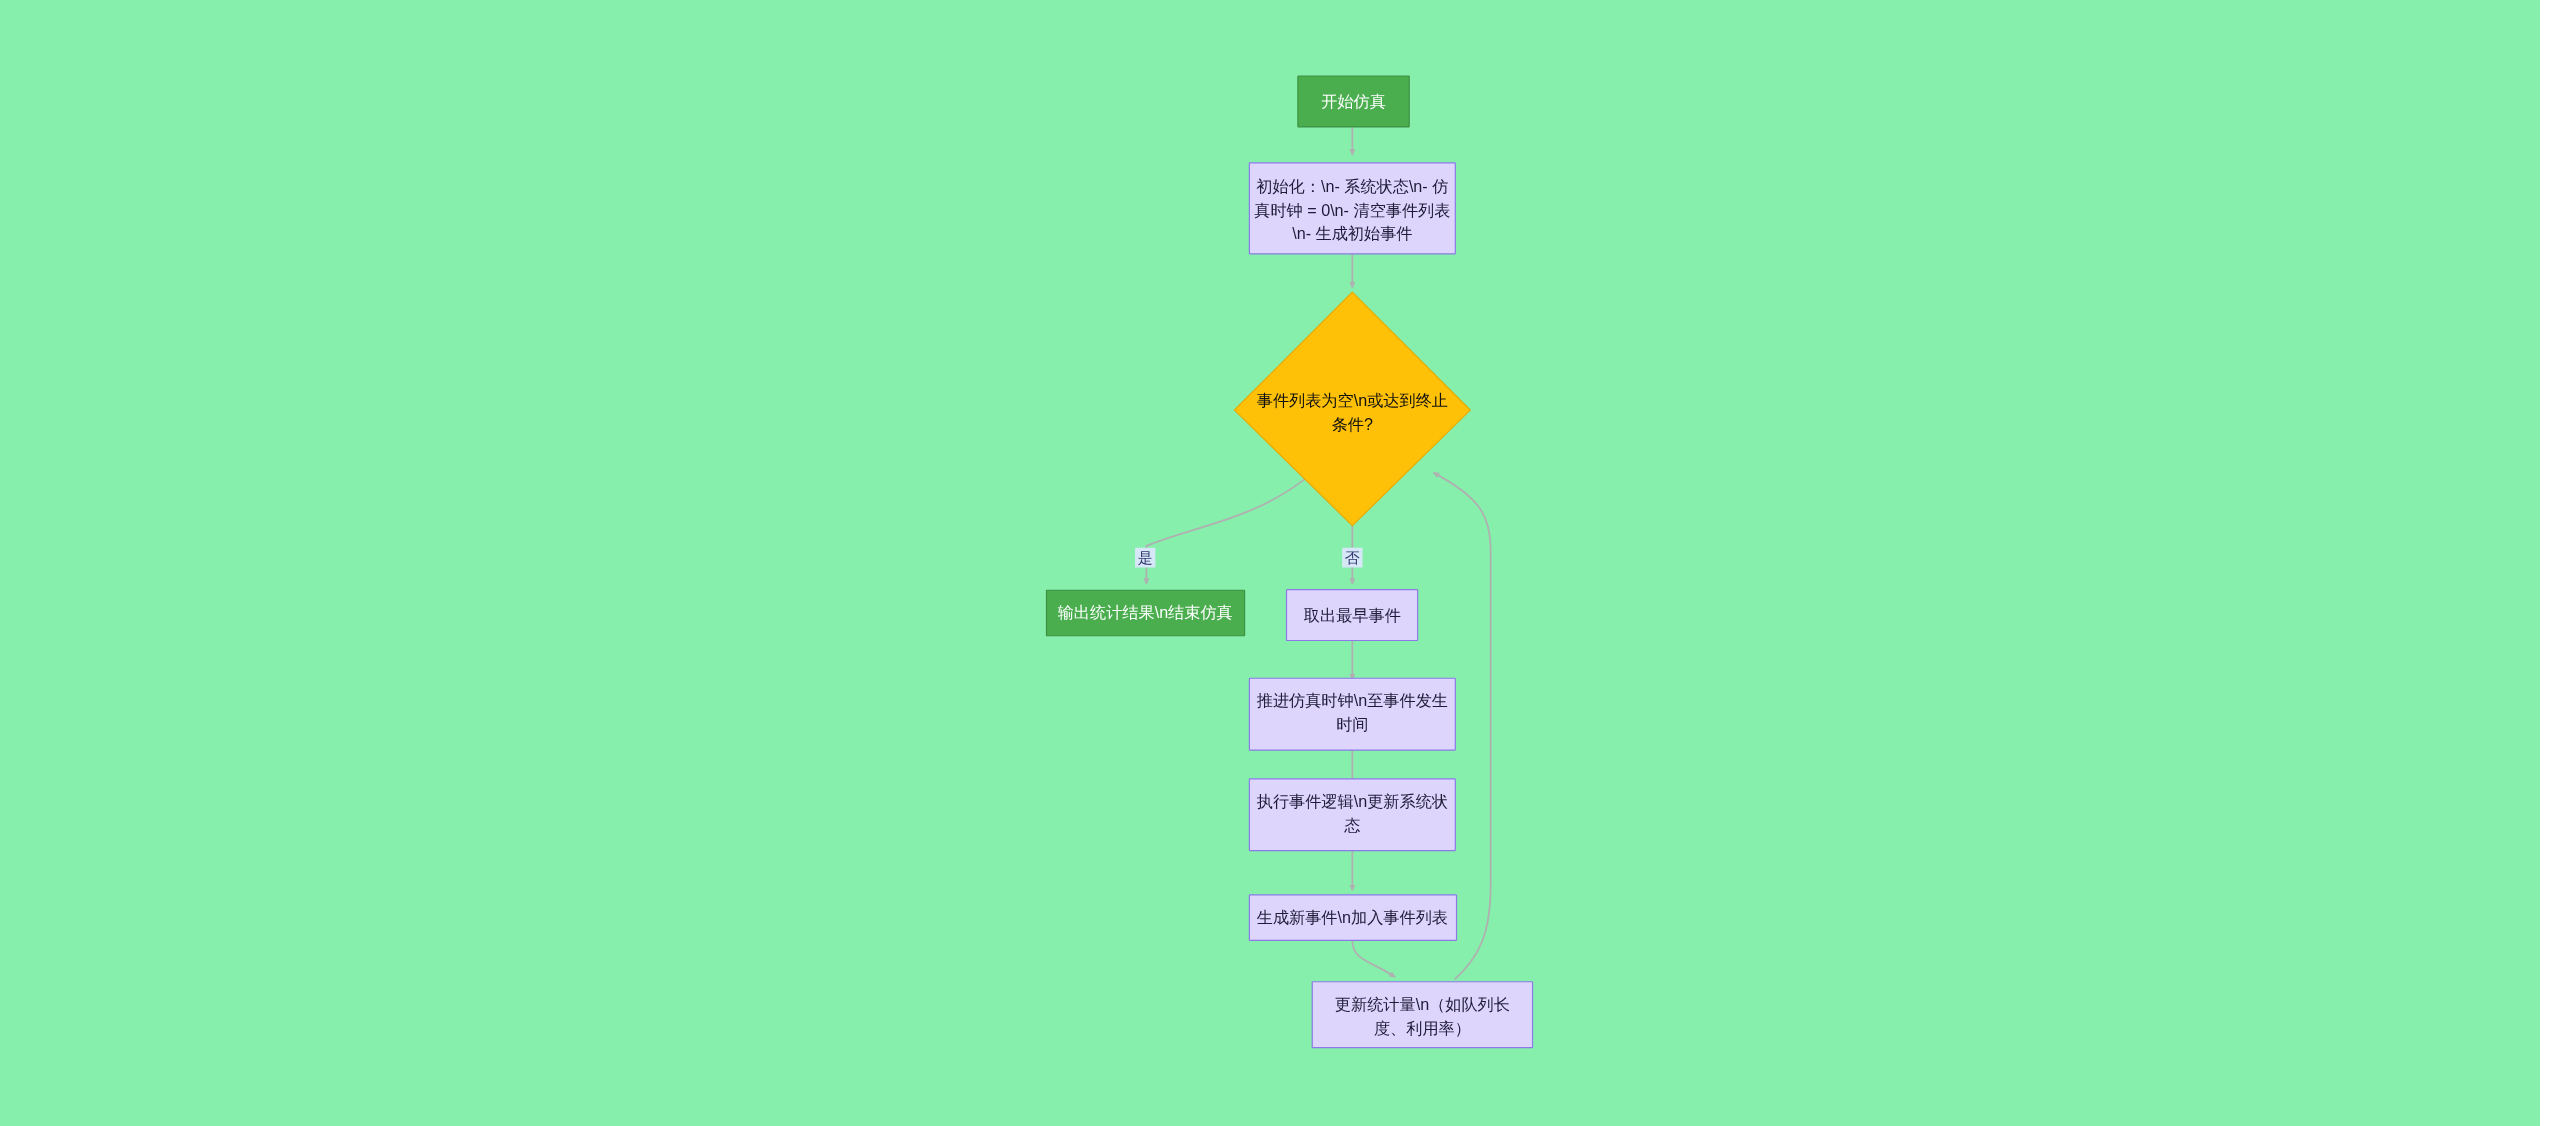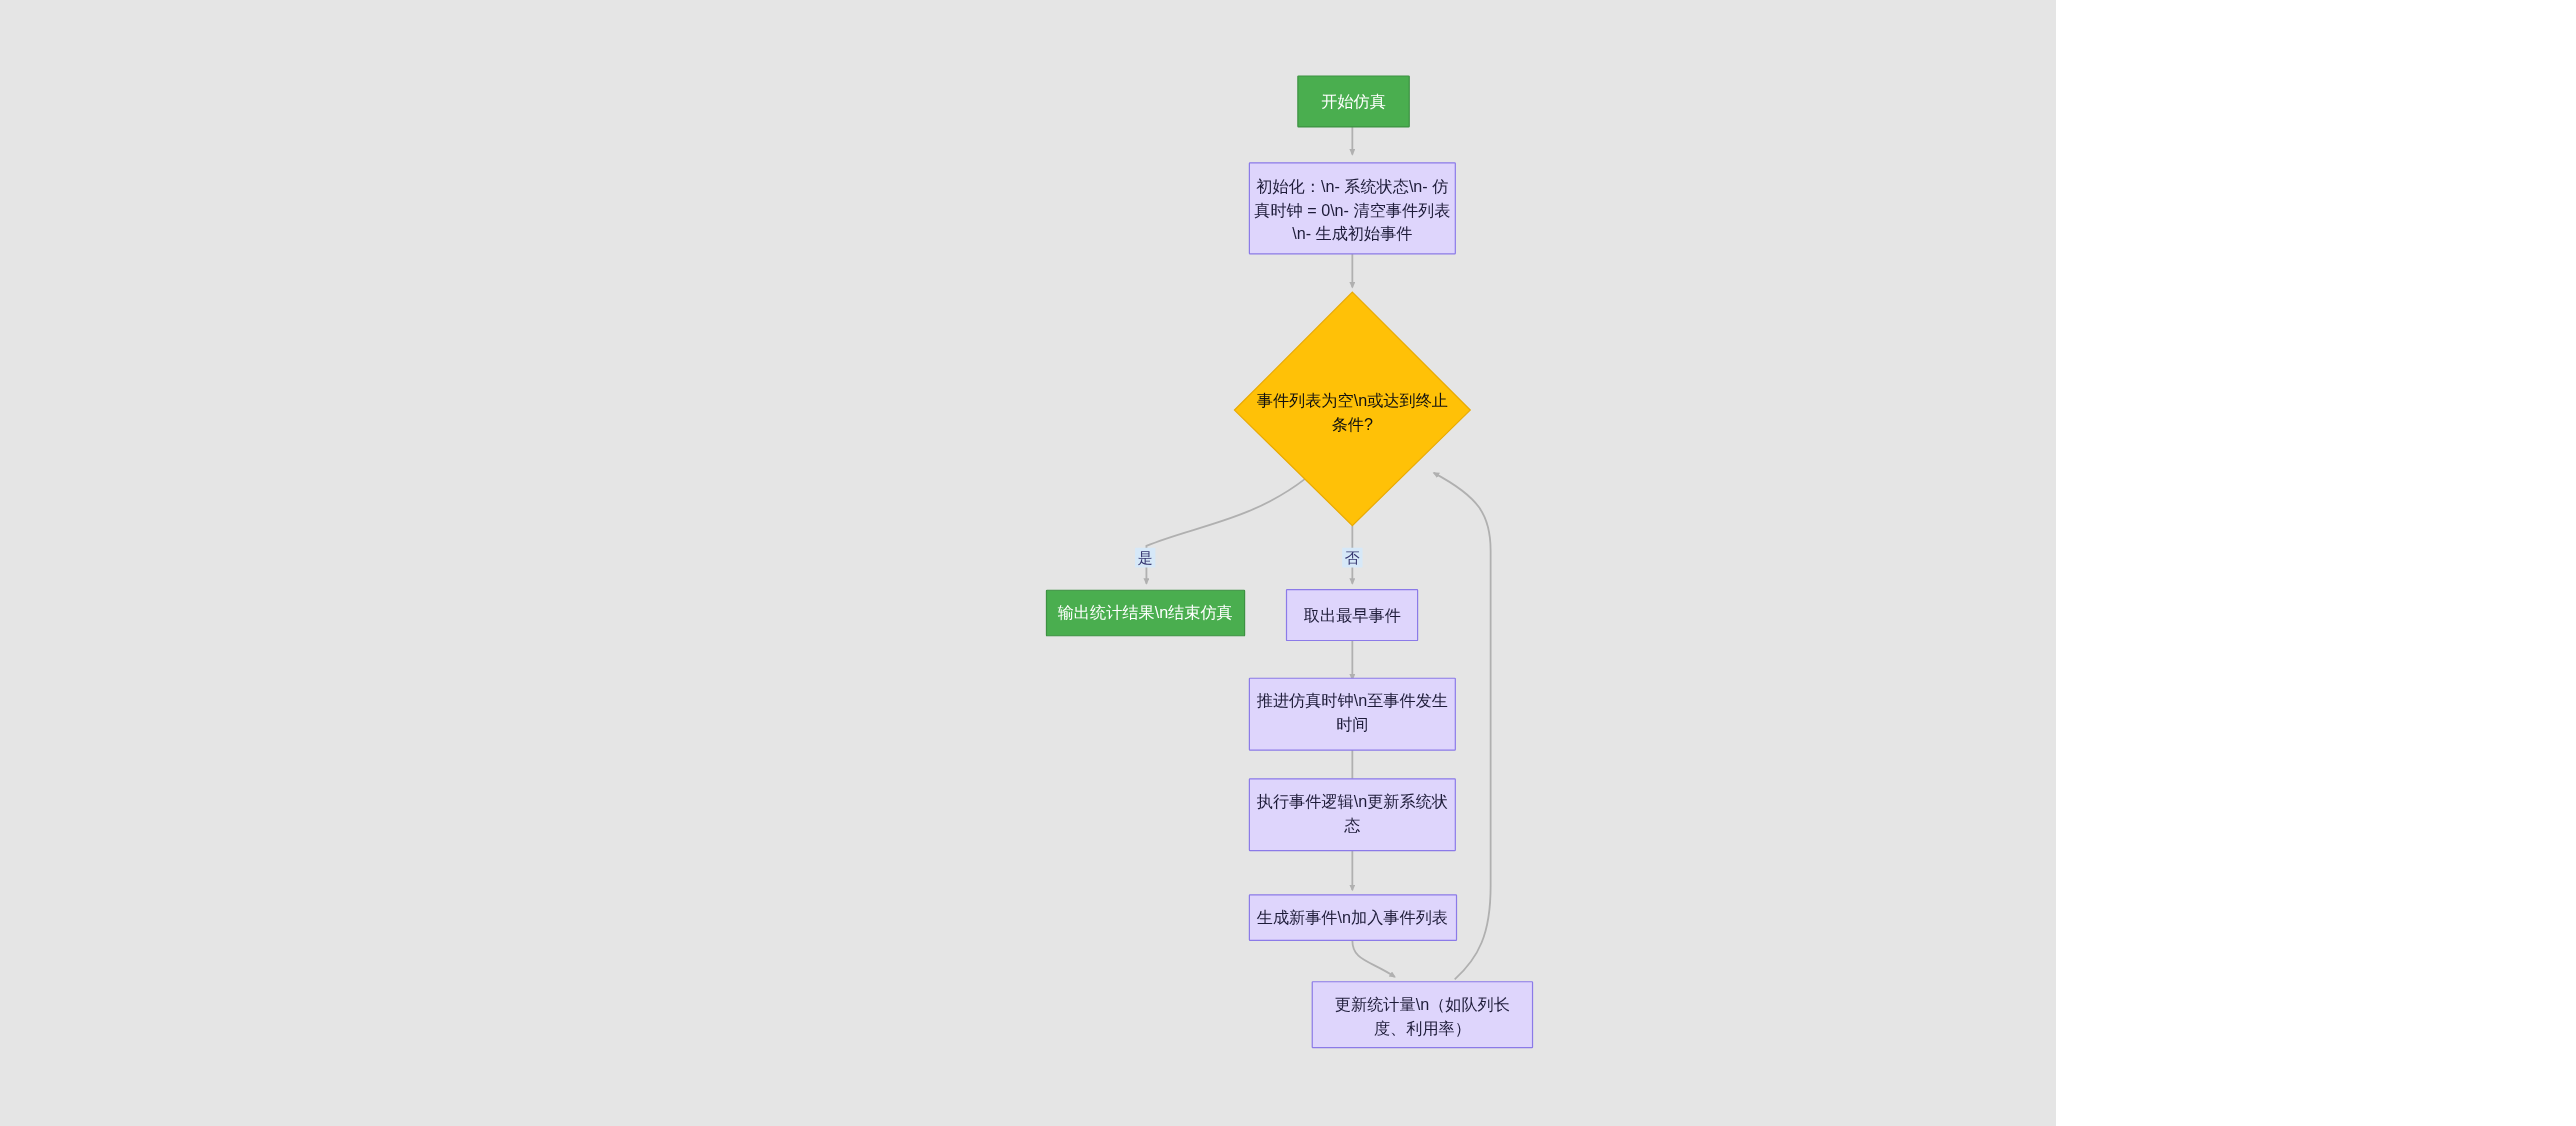--- a/index.html
+++ b/index.html
@@ -8,23 +8,23 @@
     background: #ffffff;
   }
   body {
     width: 2576px;
     height: 1126px;
     font-family: "Liberation Sans", "DejaVu Sans", sans-serif;
     overflow: hidden;
   }
   #flowchart-root {
     position: relative;
-    width: 2056px;
+    width: 2540px;
     height: 1126px;
-    background: #e5e5e5;
+    background: #86efac;
   }
   svg#flow-svg {
     position: absolute;
     top: 0;
     left: 0;
     width: 2576px;
     height: 1126px;
     display: block;
   }
   .node-label {

